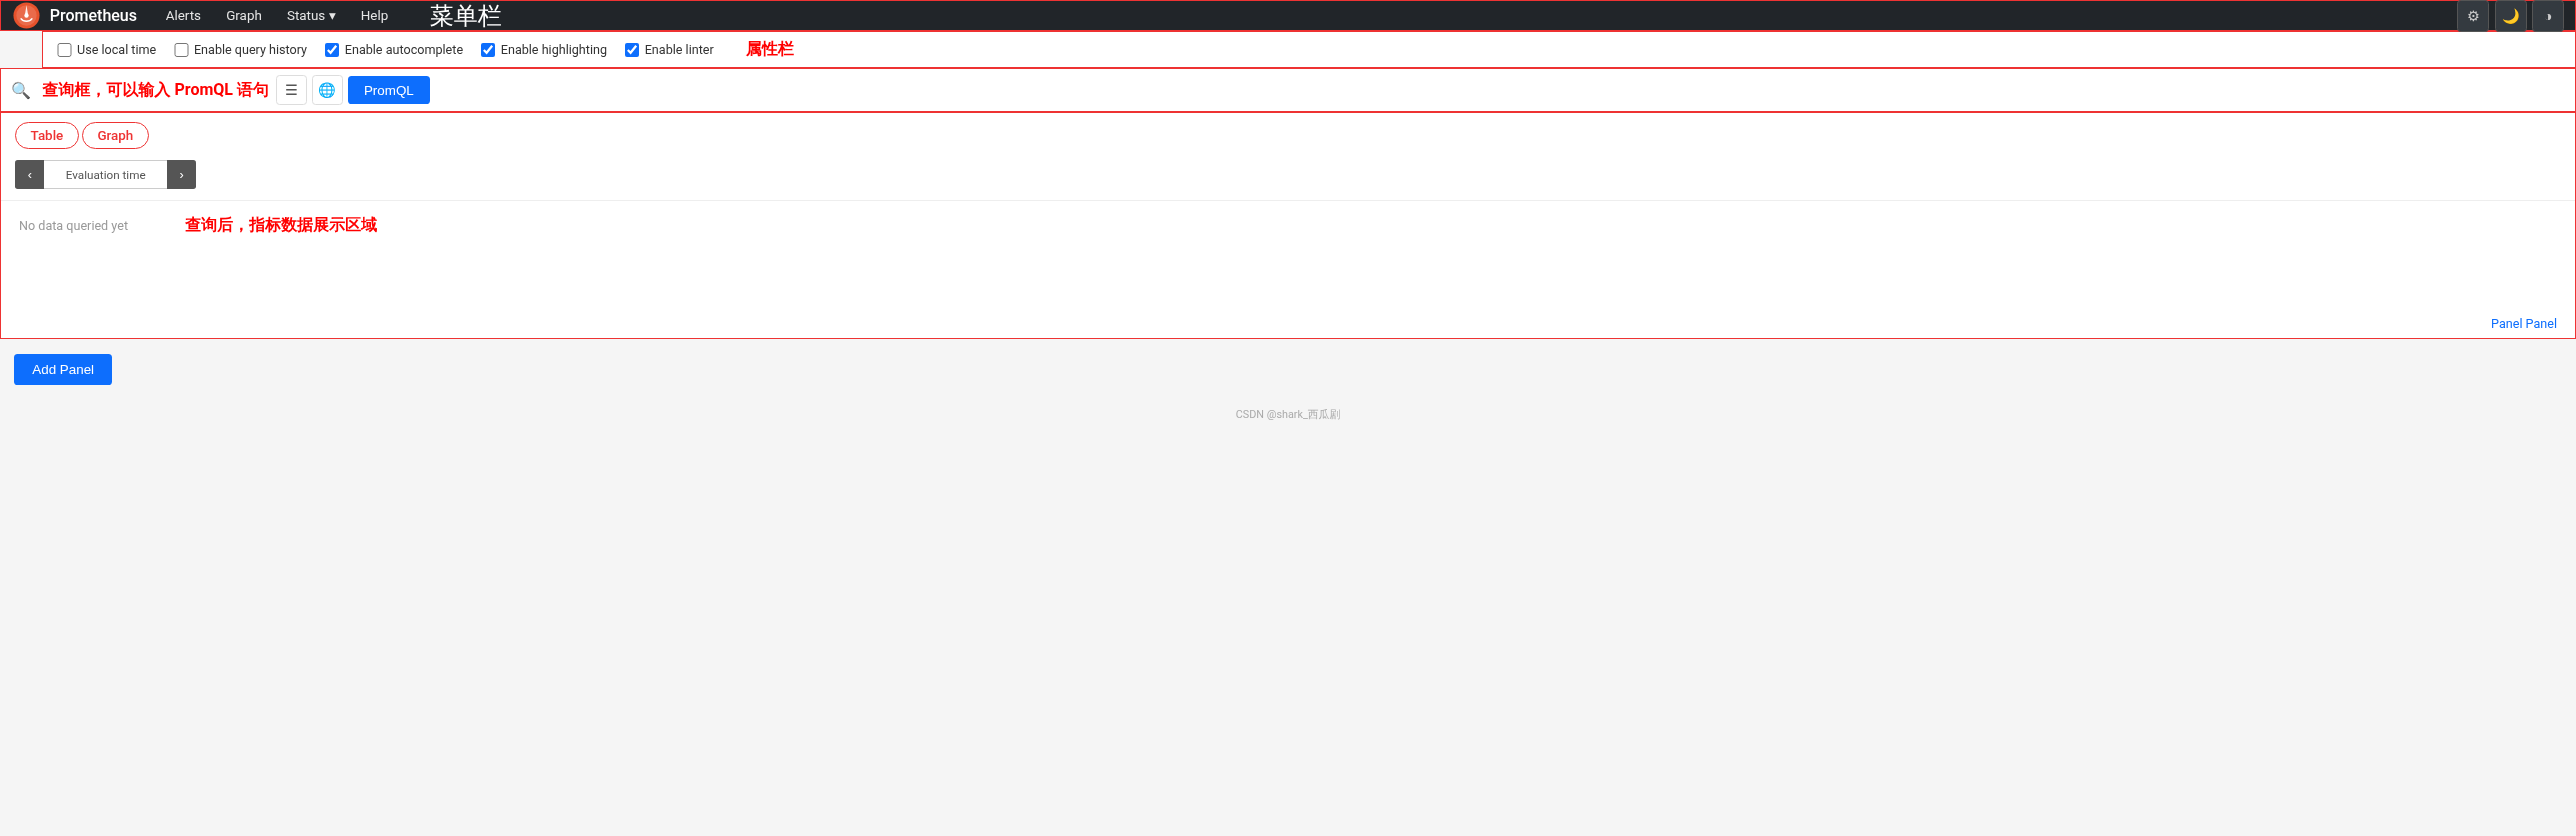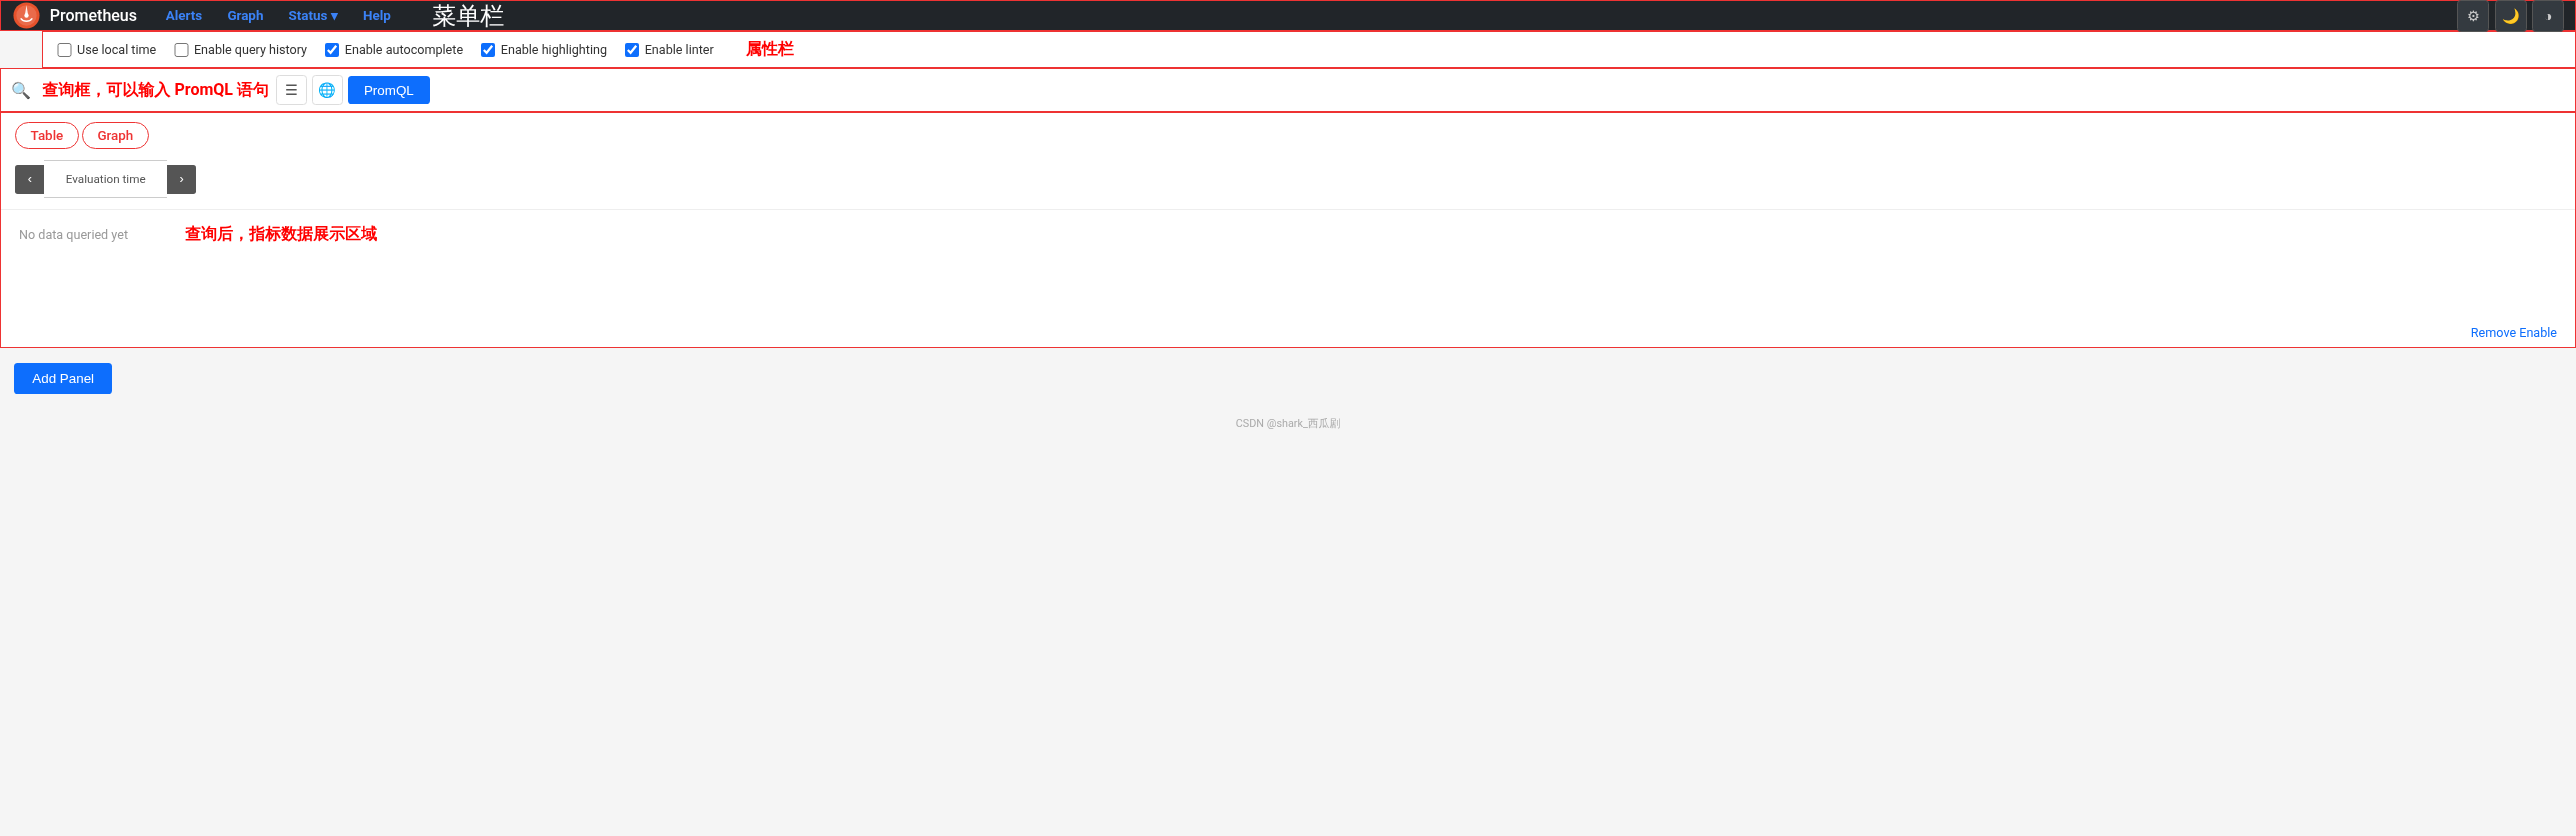--- a/index.html
+++ b/index.html
@@ -29,27 +29,26 @@
       font-weight: 500;
       margin-right: 18px;
     }
     .navbar-nav {
       display: flex;
       align-items: center;
       gap: 3.6px;
       flex: 1;
     }
     .nav-item {
-      color: #3b82f6;
+      color: #e5e5e5;
       padding: 5.4px 10.8px;
       cursor: pointer;
       border-radius: 3.6px;
       font-size: 13.4px;
       transition: color 0.2s;
-      font-weight: bold;
     }
     .nav-item-dropdown {
       display: flex;
       align-items: center;
       gap: 3.6px;
     }
     .nav-label-annotation {
       color: #ffffff;
       font-size: 24px;
       font-weight: normal;
@@ -216,21 +215,21 @@
       border-radius: 0 2.7px 2.7px 0;
     }
     .eval-label {
       border: 0.9px solid #ccc;
       border-left: none;
       border-right: none;
       padding: 4.5px 21.5px;
       font-size: 11.7px;
       color: #555;
       background: #fff;
-      height: 38px;
+      height: 29px;
       display: flex;
       align-items: center;
     }
 
     
     .data-area {
       padding: 14.3px 18px 21.5px 18px;
       min-height: 108px;
     }
     .no-data-text {
@@ -387,21 +386,21 @@
       <span>›</span>
     </button>
   </div>
 
   <div class="data-area">
     <span class="no-data-text">No data queried yet</span>
     <span class="data-annotation">查询后，指标数据展示区域</span>
   </div>
 
   <div class="remove-panel-row">
-    <a class="remove-panel-link">Remove Enable</a>
+    <a class="remove-panel-link">Panel Panel</a>
   </div>
 
 </div>
 
 <div class="add-panel-row">
   <button class="add-panel-btn">Add Panel</button>
 </div>
 
 <div class="footer">
   <span class="footer-text">CSDN @shark_西瓜剧</span>

